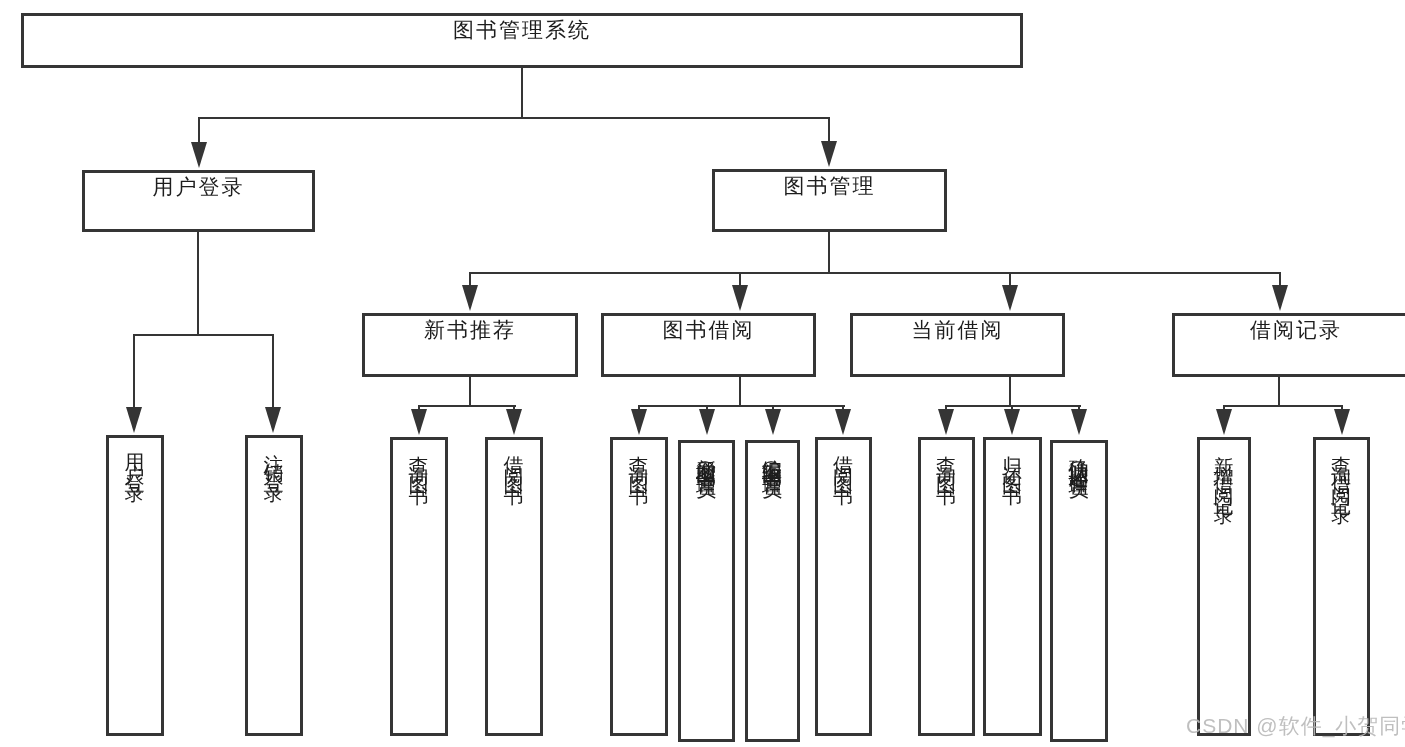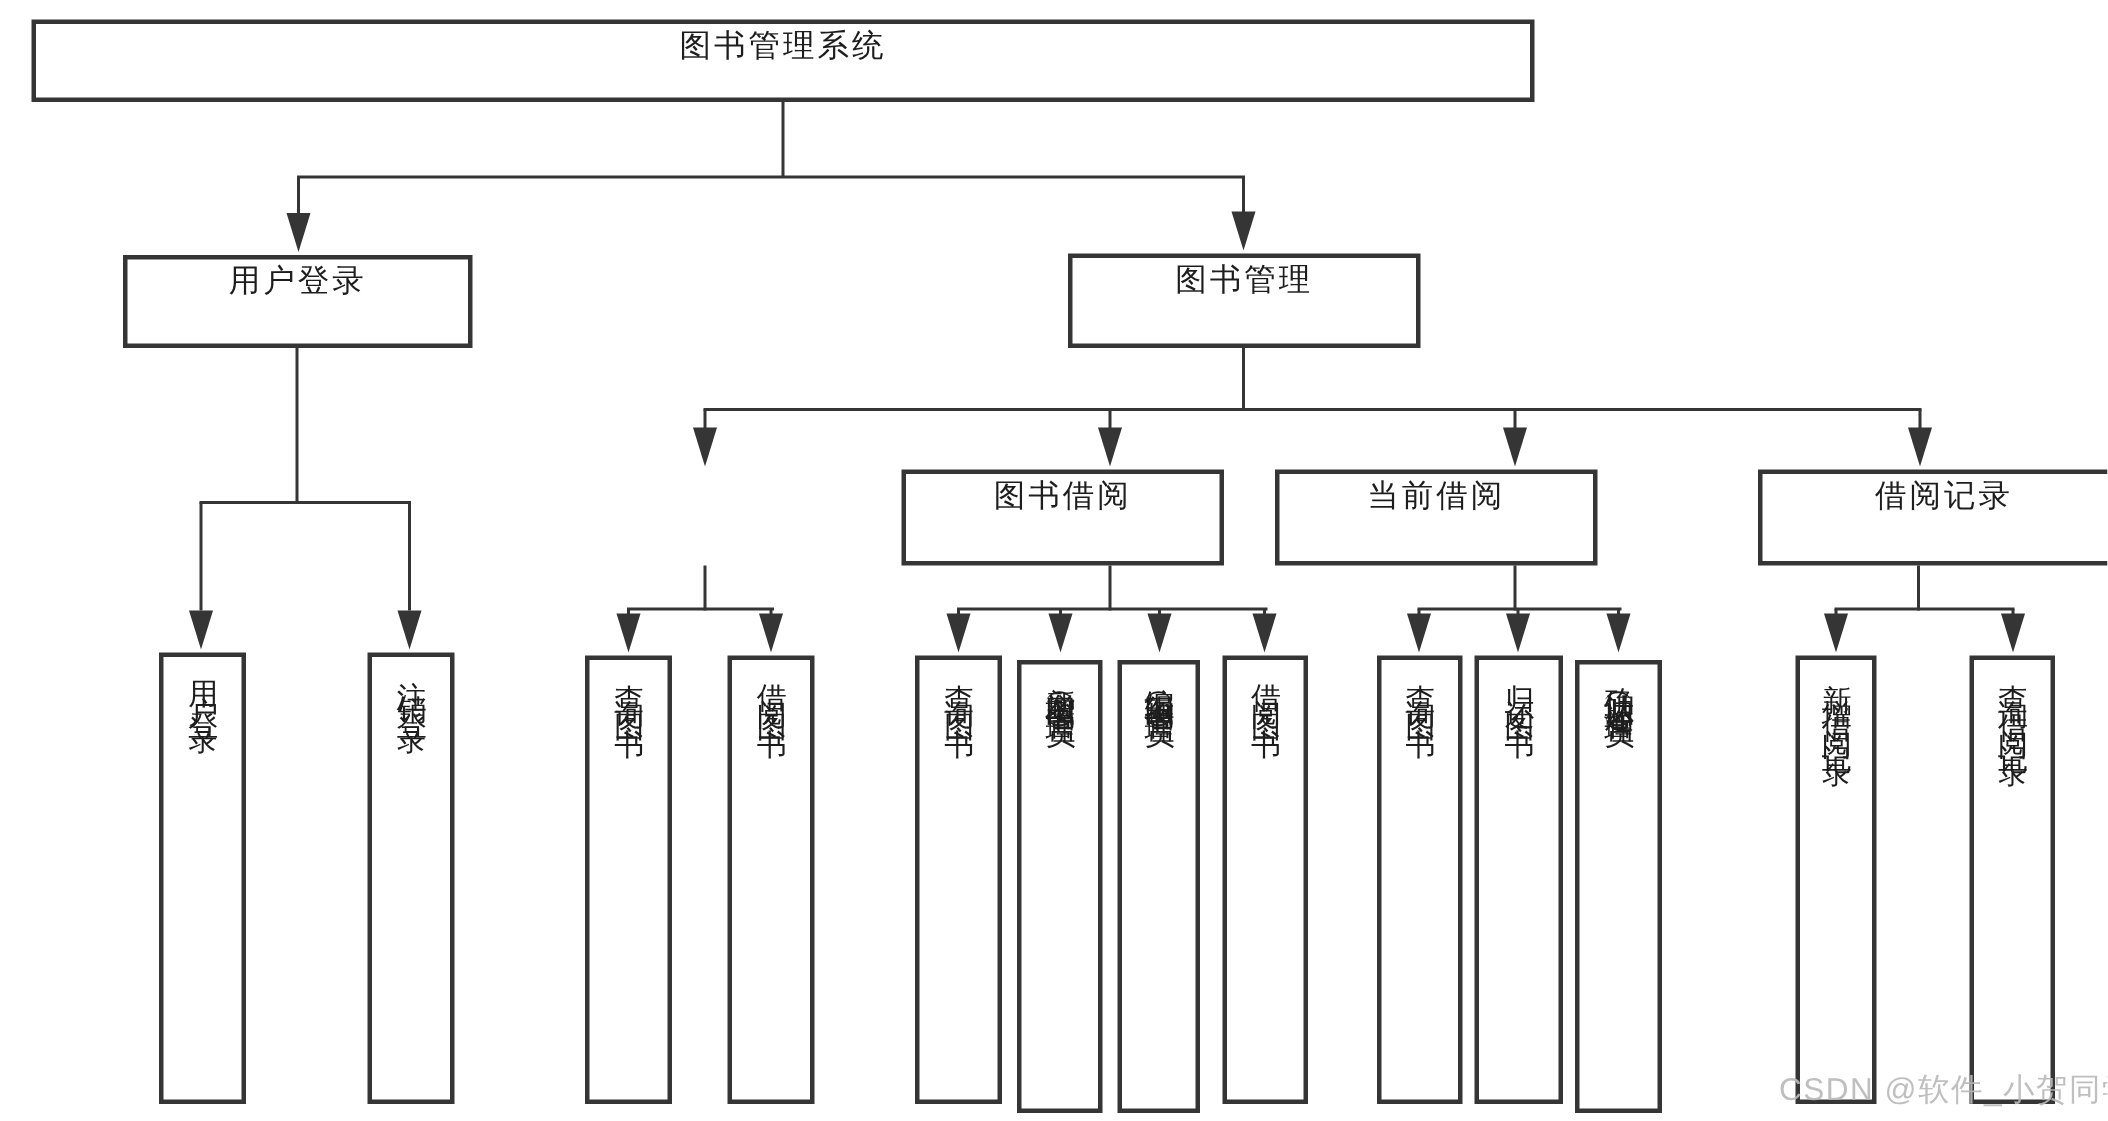--- a/index.html
+++ b/index.html
@@ -71,20 +71,23 @@
   <div class="hl" style="left:469px;top:272px;width:812px"></div>
   <div class="vl" style="left:469px;top:273px;height:14px"></div>
   <div class="arrow" style="left:462px;top:285px"></div>
   <div class="vl" style="left:739px;top:273px;height:14px"></div>
   <div class="arrow" style="left:732px;top:285px"></div>
   <div class="vl" style="left:1009px;top:273px;height:14px"></div>
   <div class="arrow" style="left:1002px;top:285px"></div>
   <div class="vl" style="left:1279px;top:273px;height:14px"></div>
   <div class="arrow" style="left:1272px;top:285px"></div>
 
+  <div class="hbox" style="left:362px;top:313px;width:216px;height:64px">
+    <span class="hlabel">新书推荐</span>
+  </div>
   <div class="hbox" style="left:601px;top:313px;width:215px;height:64px">
     <span class="hlabel">图书借阅</span>
   </div>
   <div class="hbox" style="left:850px;top:313px;width:215px;height:64px">
     <span class="hlabel">当前借阅</span>
   </div>
   <div class="hbox" style="left:1172px;top:313px;width:248px;height:64px">
     <span class="hlabel">借阅记录</span>
   </div>
 

